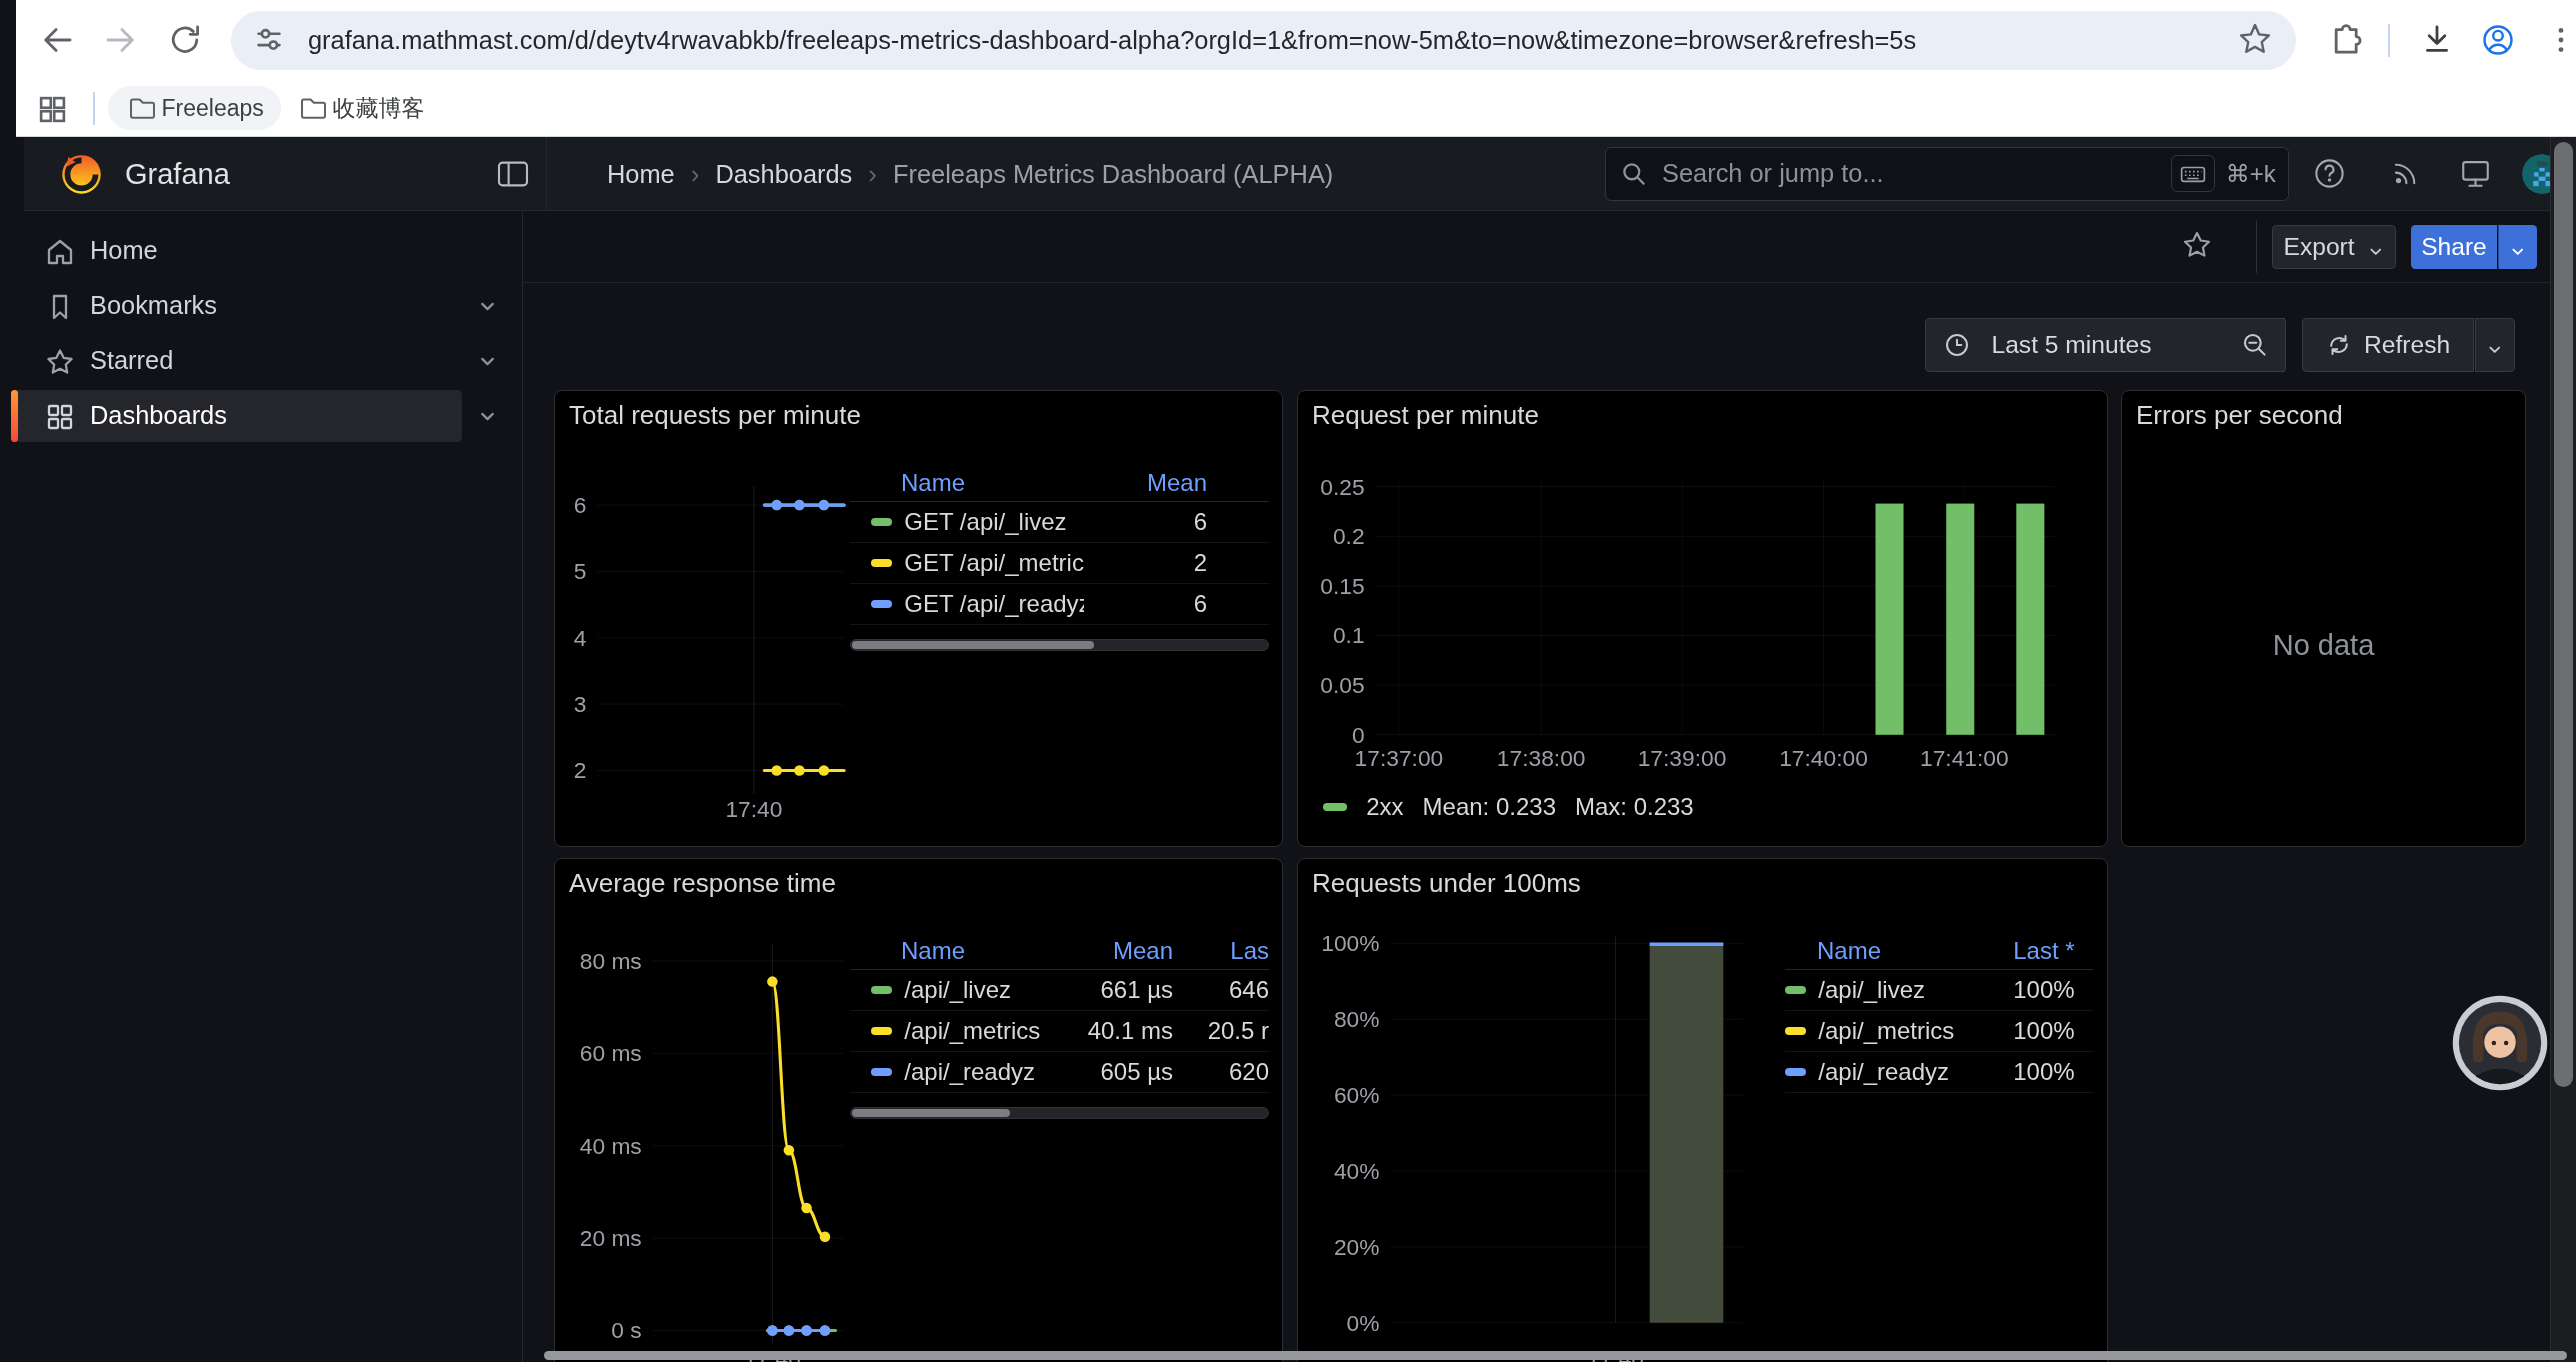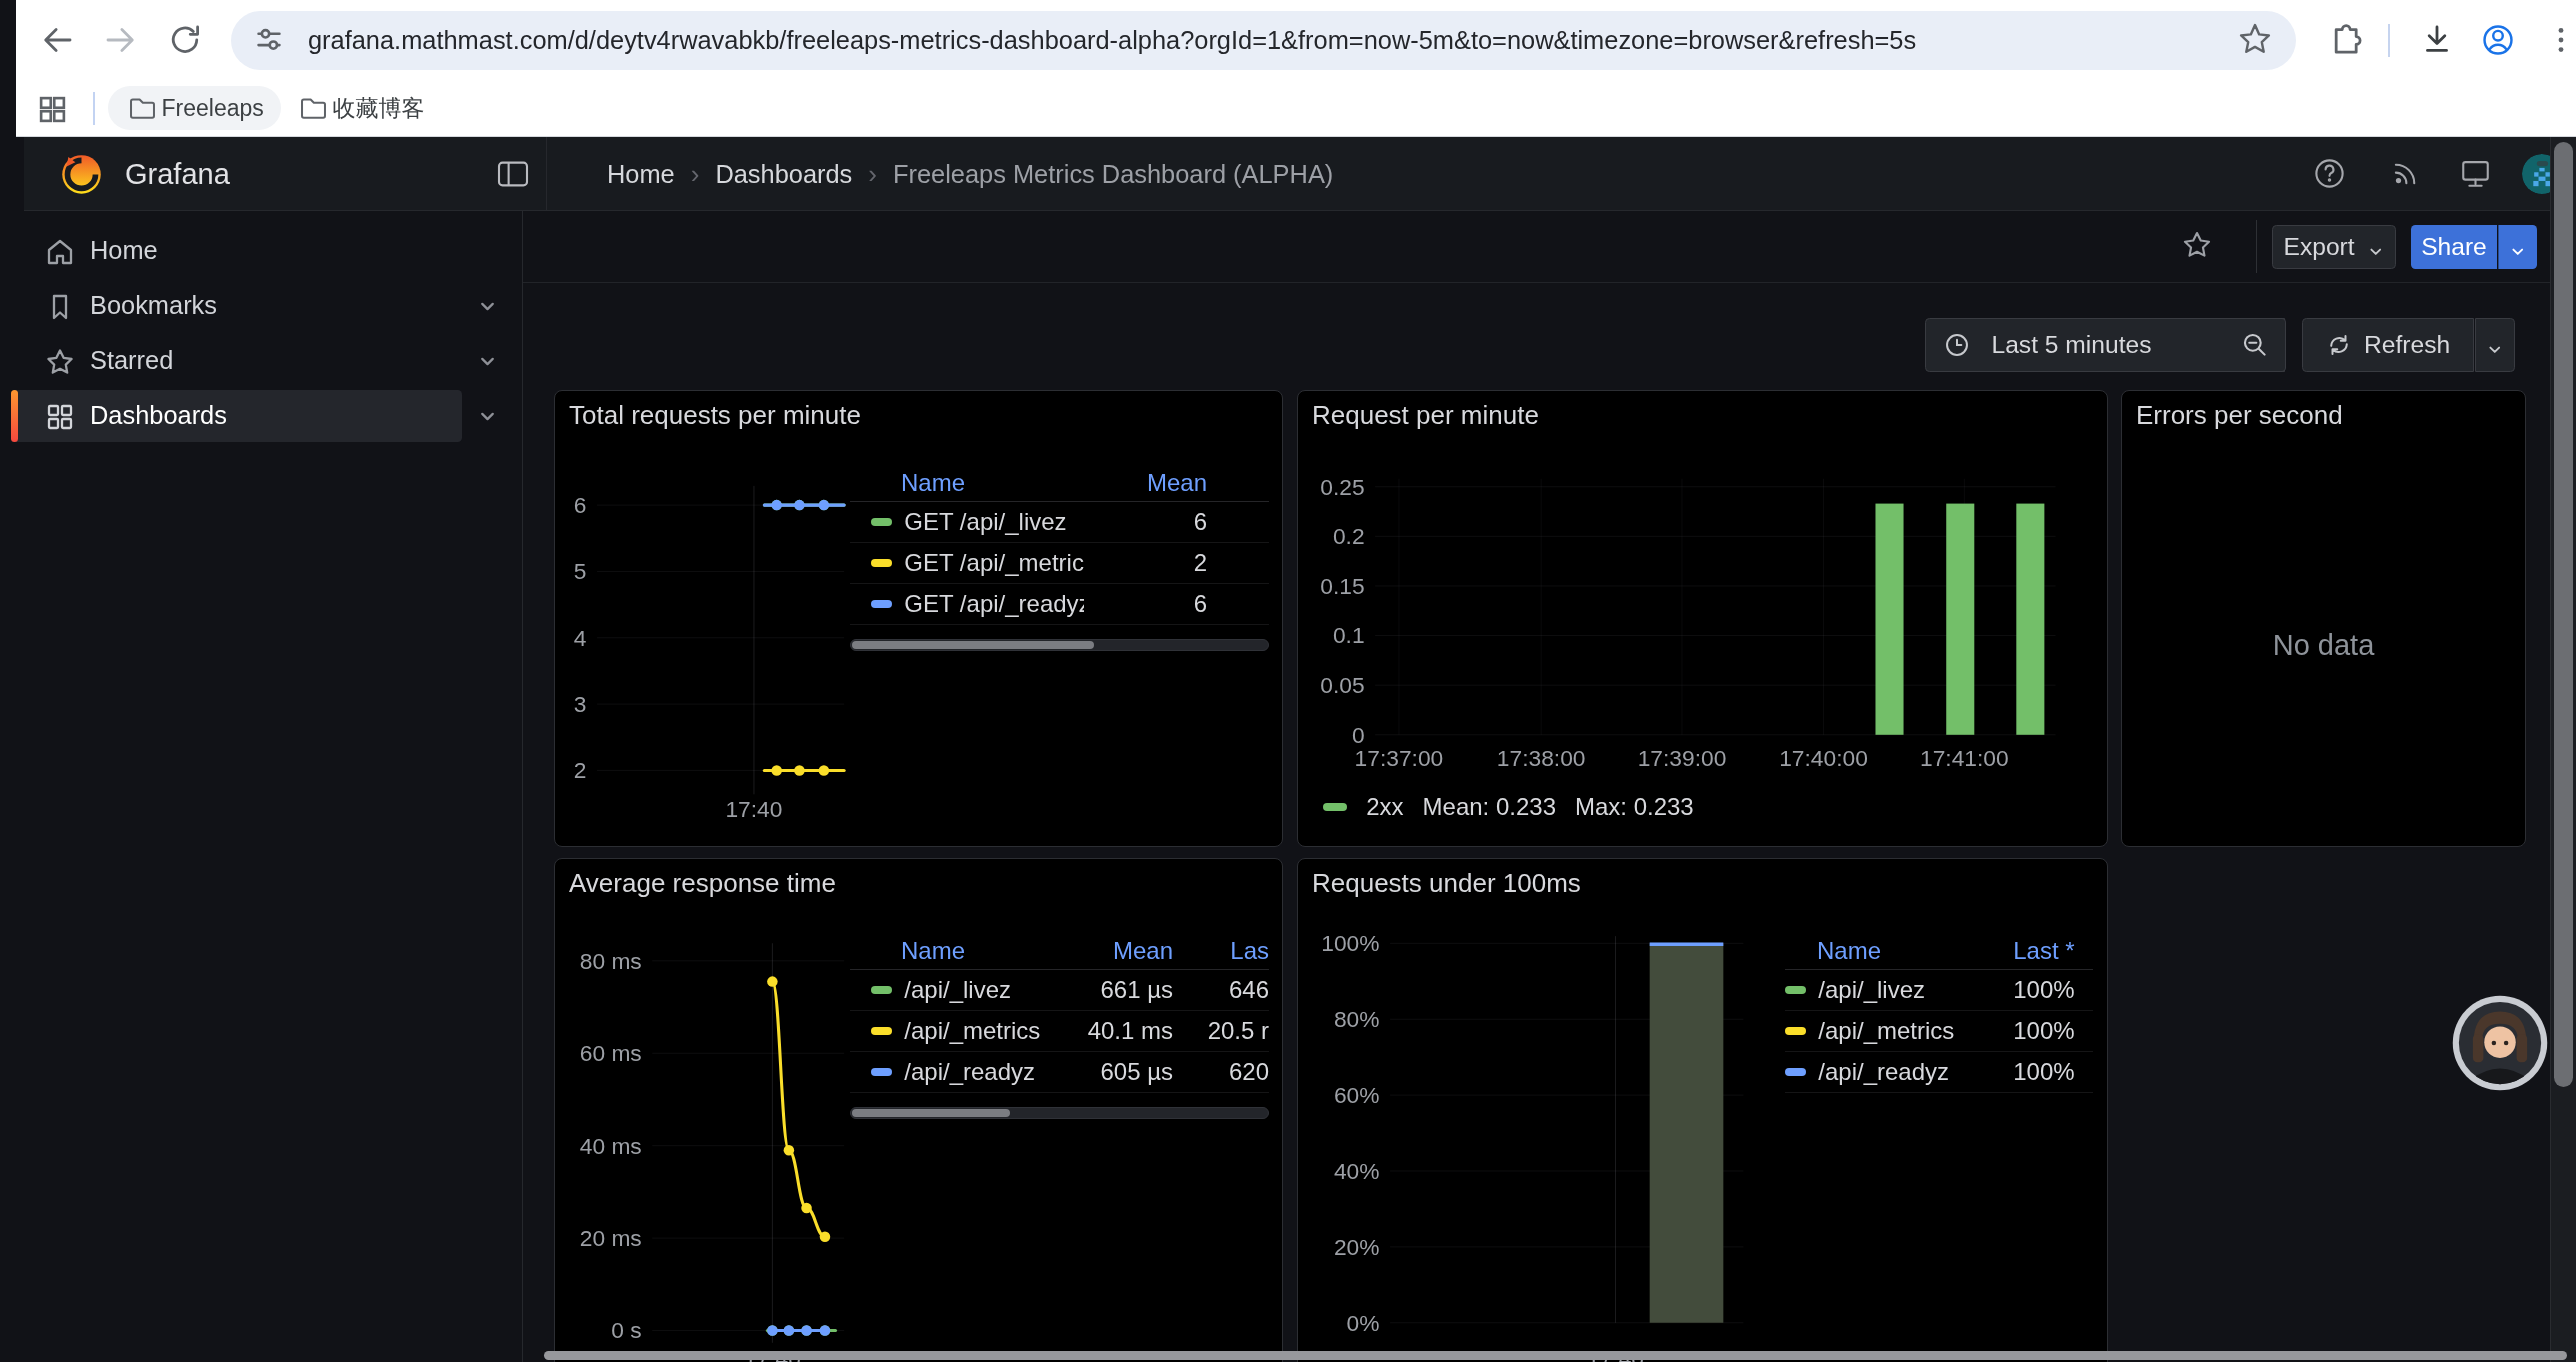--- a/index.html
+++ b/index.html
@@ -210,20 +210,36 @@
     </div>
 
     <div class="crumbs">
       <span style="color:#d6d8dc">Home</span>
       <span class="crumb-sep">›</span>
       <span style="color:#d6d8dc">Dashboards</span>
       <span class="crumb-sep">›</span>
       <span style="color:#9da0a6">Freeleaps Metrics Dashboard (ALPHA)</span>
     </div>
 
+    <div class="searchbox">
+      <span style="width:56px;display:flex;justify-content:center">
+        <svg viewBox="0 0 32 32" style="width:28px;height:28px;stroke:#8e9097;fill:none;stroke-width:2.6;stroke-linecap:round">
+          <circle cx="13.5" cy="13.5" r="8.5"></circle>
+            <line x1="20" y1="20" x2="27" y2="27"></line>
+        </svg>
+      </span>
+      <span class="ph">Search or jump to...</span>
+      <span class="kb-badge">
+        <svg viewBox="0 0 32 32" style="width:26px;height:26px;stroke:#9da0a6;fill:none;stroke-width:2">
+          <rect x="2" y="8" width="28" height="17" rx="3"></rect>
+          <path d="M6 13 h2 M11 13 h2 M16 13 h2 M21 13 h2 M26 13 h0.5 M6 17.5 h2 M11 17.5 h2 M16 17.5 h2 M21 17.5 h2 M9 21.5 h14"></path>
+        </svg>
+      </span>
+      <span class="sc-text">⌘+k</span>
+    </div>
 
     <div class="hd-ic" style="left:2288px">
       <svg viewBox="0 0 40 40">
           <circle cx="20" cy="20" r="15"></circle>
           <path d="M15.5 15.5 a4.5 4.5 0 1 1 6.5 4 q-2 1 -2 3.2"></path>
           <circle cx="20" cy="27.5" r="0.8" fill="currentColor"></circle>
         </svg>
     </div>
     <div class="hd-ic" style="left:2364px">
       <svg viewBox="0 0 40 40">

